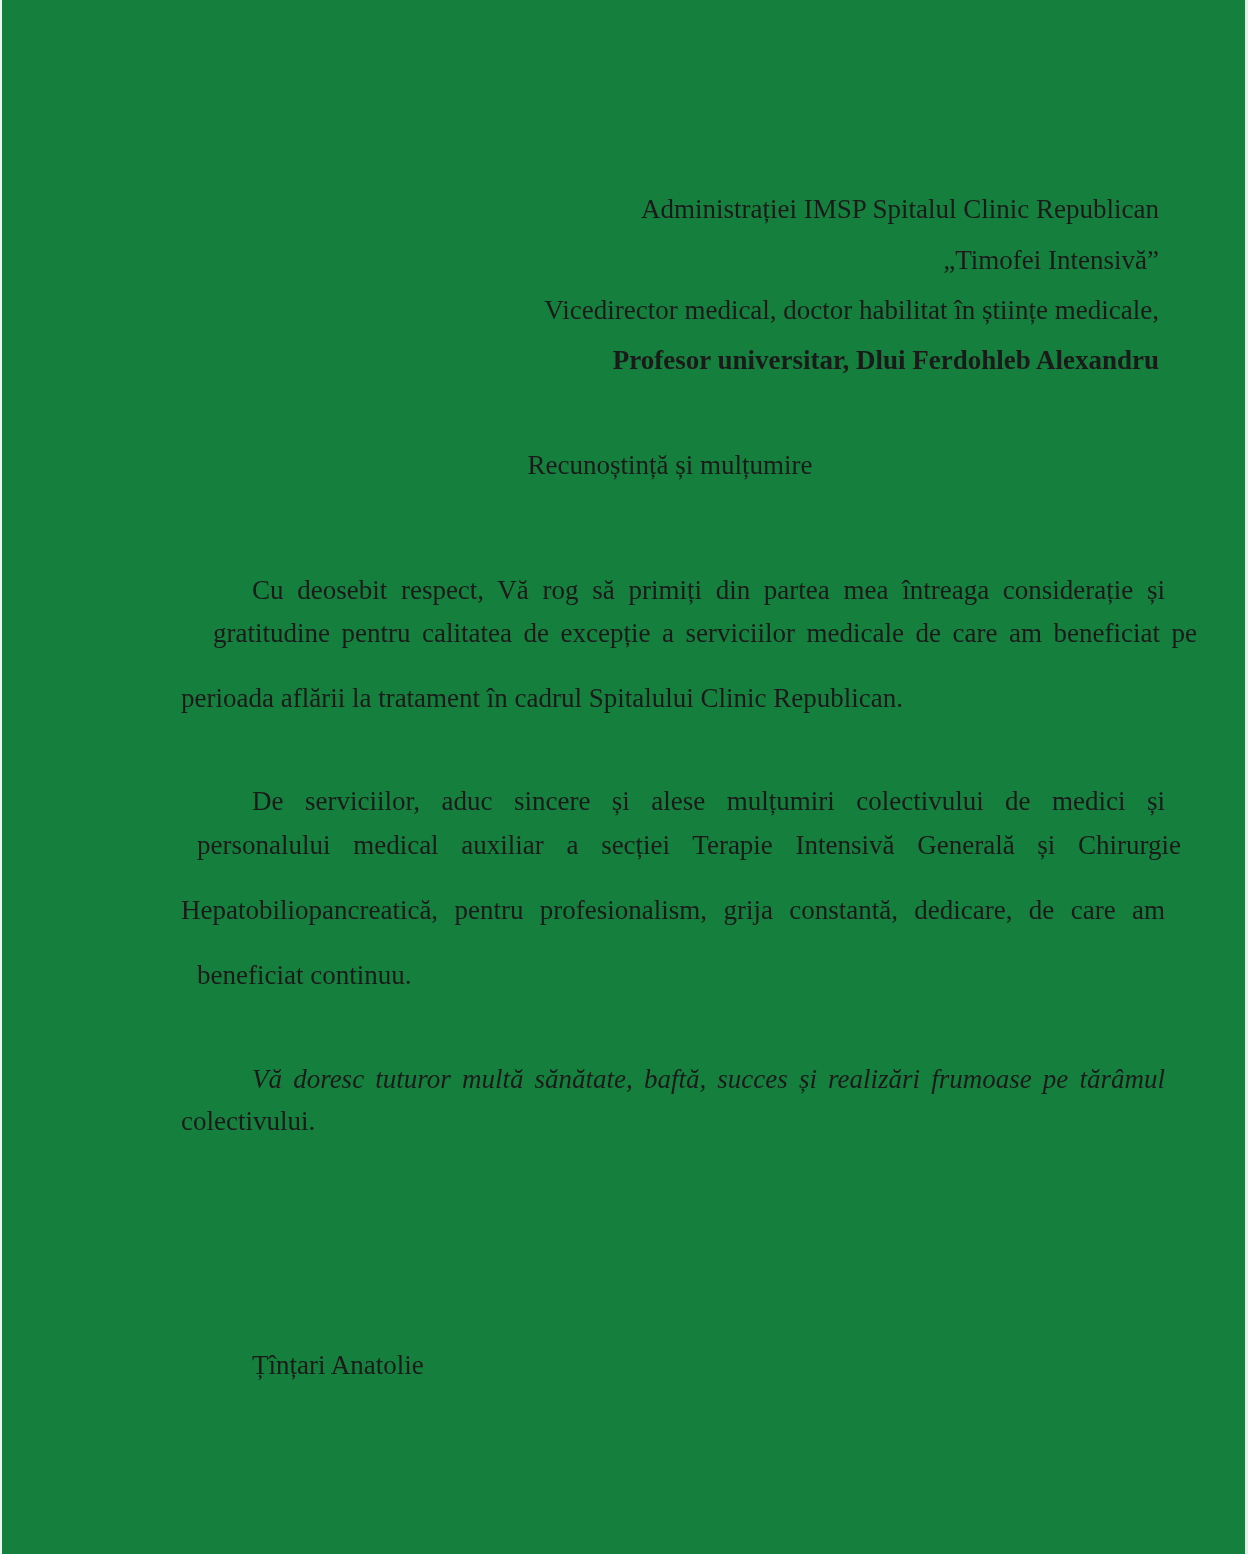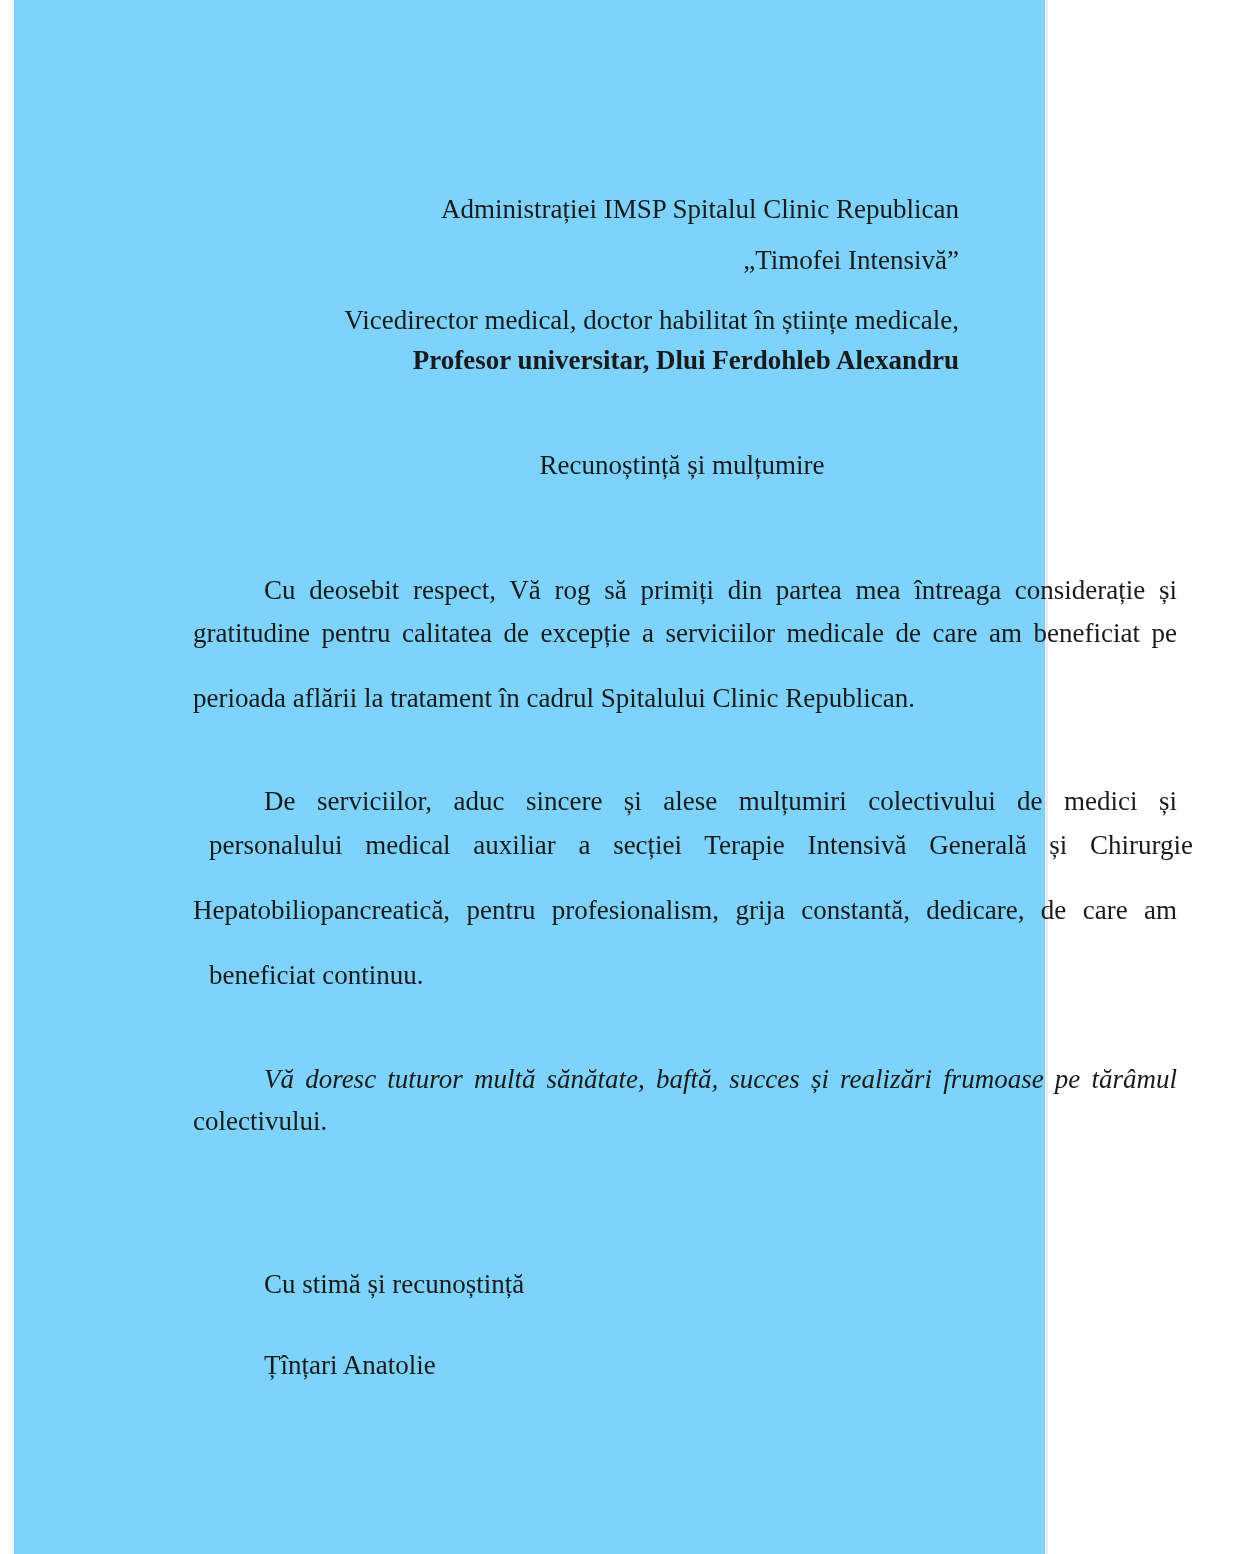--- a/index.html
+++ b/index.html
@@ -10,24 +10,24 @@
   body {
     width: 1248px;
     height: 1554px;
     position: relative;
     overflow: hidden;
     font-family: "Liberation Serif", serif;
     color: #1a1a1a;
   }
   .page {
     position: absolute;
-    left: 12px; top: 0;
-    width: 1036px;
+    left: 0; top: 0;
+    width: 1248px;
     height: 1554px;
-    background: #7dd3fc;
+    background: #15803d;
     border-left: 2px solid #f2f2f2;
     border-right: 3px solid #ececec;
     box-sizing: border-box;
   }
   .line {
     position: absolute;
     font-size: 27px;
     line-height: 34px;
     white-space: nowrap;
   }
@@ -50,40 +50,39 @@
   }
 </style>
 </head>
 <body>
 
 <div class="page">
 
   <div>
     <div class="line right" style="top:192px;">Administrației IMSP Spitalul Clinic Republican</div>
     <div class="line right" style="top:243px;">„Timofei Intensivă”</div>
-    <div class="line right" style="top:293px;margin-top:10px;">Vicedirector medical, doctor habilitat în științe medicale,</div>
+    <div class="line right" style="top:293px;">Vicedirector medical, doctor habilitat în științe medicale,</div>
     <div class="line right" style="top:343px;font-weight:bold;">Profesor universitar, Dlui Ferdohleb Alexandru</div>
   </div>
 
   <div class="line center" style="top:448px;">Recunoștință și mulțumire</div>
 
   <div>
     <div class="line indent-just" style="top:551px;">Cu deosebit respect, Vă rog să primiți din partea mea întreaga considerație și</div>
-    <div class="line just" style="top:616px;">gratitudine pentru calitatea de excepție a serviciilor medicale de care am beneficiat pe</div>
+    <div class="line just" style="top:616px;margin-left:32px;">gratitudine pentru calitatea de excepție a serviciilor medicale de care am beneficiat pe</div>
     <div class="line left" style="top:681px;">perioada aflării la tratament în cadrul Spitalului Clinic Republican.</div>
   </div>
 
   <div>
     <div class="line indent-just" style="top:762px;">De serviciilor, aduc sincere și alese mulțumiri colectivului de medici și</div>
     <div class="line just" style="top:828px;margin-left:16px;">personalului medical auxiliar a secției Terapie Intensivă Generală și Chirurgie</div>
     <div class="line just" style="top:893px;">Hepatobiliopancreatică, pentru profesionalism, grija constantă, dedicare, de care am</div>
     <div class="line left" style="top:958px;margin-left:16px;">beneficiat continuu.</div>
   </div>
 
   <div>
     <div class="line indent-just" style="top:1040px;font-style:italic;">Vă doresc tuturor multă sănătate, baftă, succes și realizări frumoase pe tărâmul</div>
     <div class="line left" style="top:1104px;">colectivului.</div>
   </div>
 
-  <div class="line indent" style="top:1267px;">Cu stimă și recunoștință</div>
   <div class="line indent" style="top:1348px;">Țînțari Anatolie</div>
 
 </div>
 
 </body></html>

